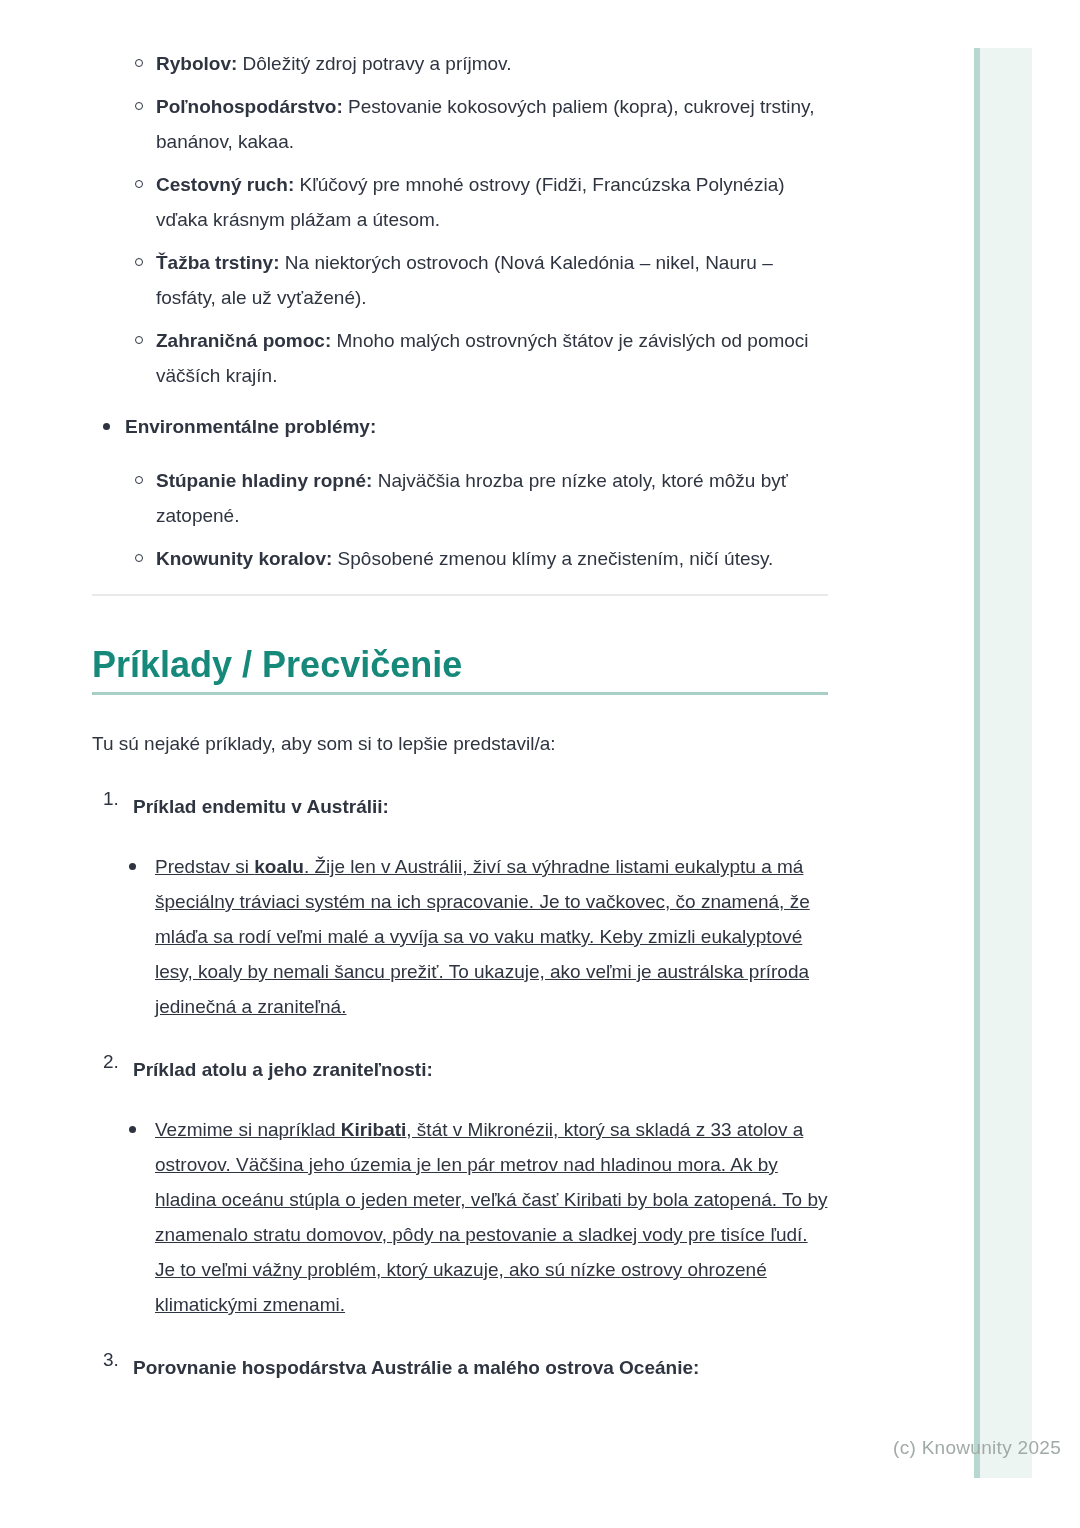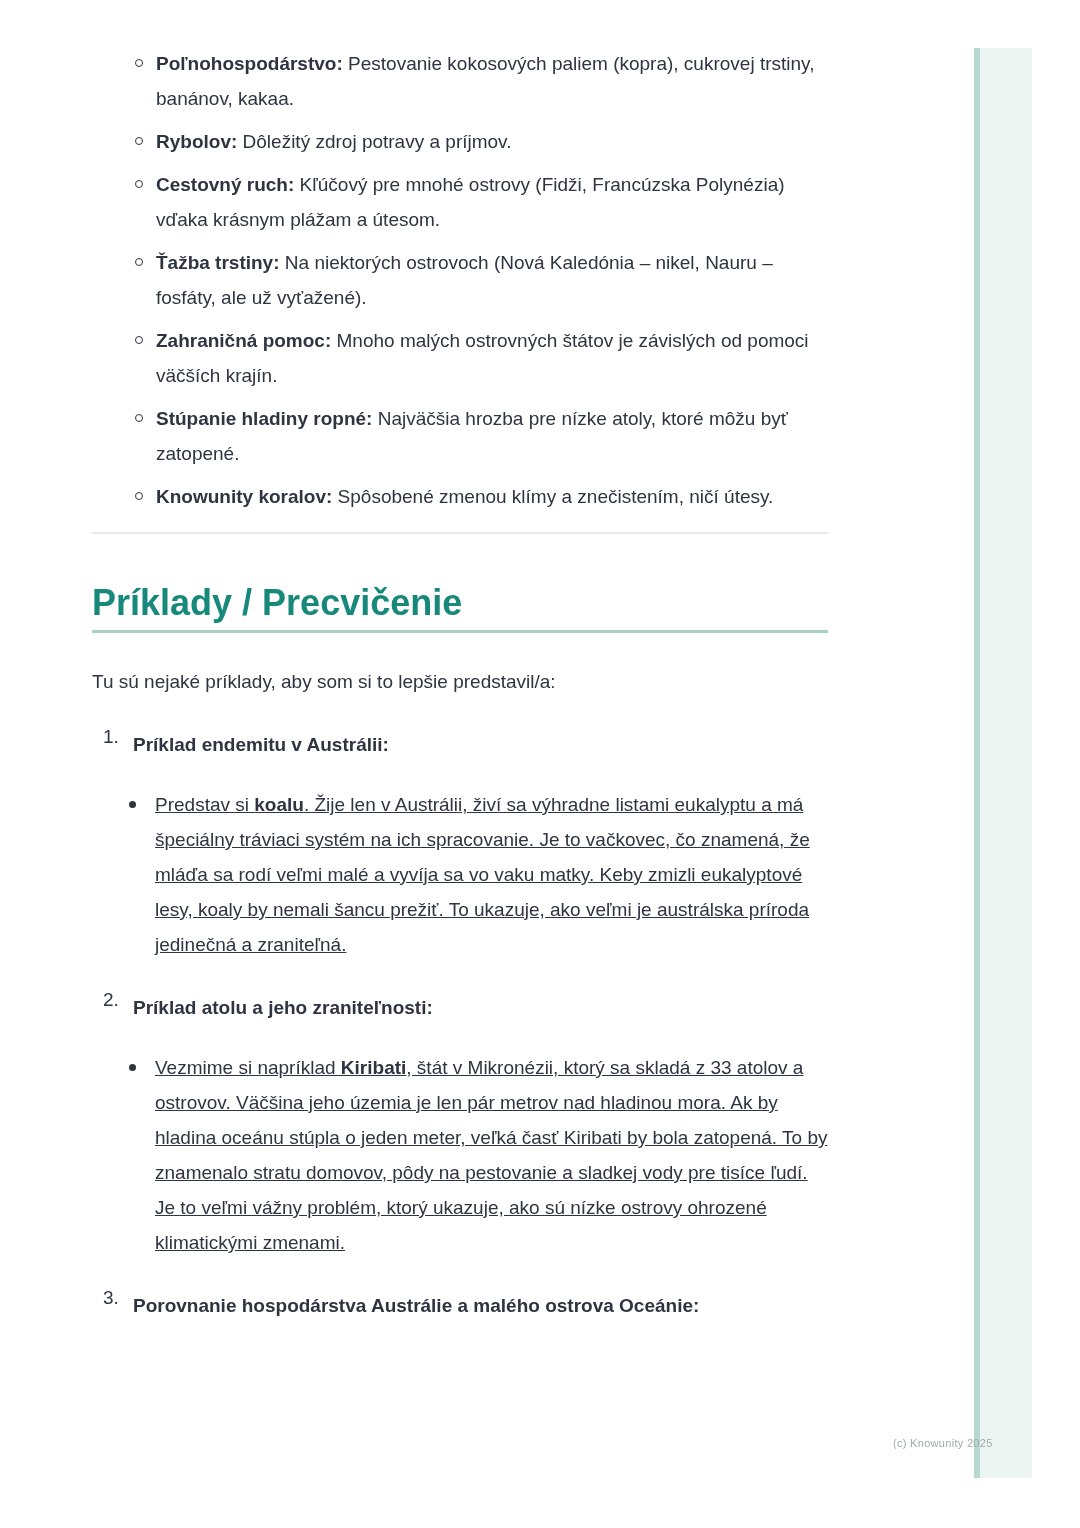--- a/index.html
+++ b/index.html
@@ -17,21 +17,21 @@
     width:1080px;height:1528px;position:relative;overflow:hidden;
     background:#ffffff;color:var(--body-text);
     font-family:"Liberation Sans",sans-serif;
   }
   .margin-bar{
     position:absolute;left:974px;top:48px;width:58px;height:1430px;
     background:var(--bar-fill);border-left:6px solid var(--bar-edge);
   }
   .watermark{
     position:absolute;left:893px;top:1437px;z-index:2;
-    font-size:11px;letter-spacing:.3px;color:var(--watermark);white-space:nowrap;
+    font-size:19px;letter-spacing:.3px;color:var(--watermark);white-space:nowrap;
   }
   .content{
     position:absolute;left:92px;top:46px;width:736px;
     font-size:19px;line-height:35px;
   }
   .blist{list-style:none;margin:0;padding:0;}
   .item{display:flex;margin-bottom:8px;}
   .item p{margin:0;flex:1;}
   .bullet{flex:0 0 auto;}
   .circle{
@@ -62,45 +62,49 @@
 <body>
 
 <div class="margin-bar"></div>
 <div class="watermark">(c) Knowunity 2025</div>
 
 <main class="content">
 
   <ul class="blist">
     <li class="item">
       <span class="bullet circle"></span>
-      <p><b>Poľnohospodárstvo:</b>
-      <span>Pestovanie kokosových paliem (kopra), cukrovej trstiny, banánov, kakaa.</span></p>
+      <p><b>Rybolov:</b>
+      <span>Dôležitý zdroj potravy a príjmov.</span></p>
     </li>
     <li class="item">
       <span class="bullet circle"></span>
-      <p><b>Rybolov:</b>
-      <span>Dôležitý zdroj potravy a príjmov.</span></p>
+      <p><b>Poľnohospodárstvo:</b>
+      <span>Pestovanie kokosových paliem (kopra), cukrovej trstiny, banánov, kakaa.</span></p>
     </li>
     <li class="item">
       <span class="bullet circle"></span>
       <p><b>Cestovný ruch:</b>
       <span>Kľúčový pre mnohé ostrovy (Fidži, Francúzska Polynézia) vďaka krásnym plážam a útesom.</span></p>
     </li>
     <li class="item">
       <span class="bullet circle"></span>
       <p><b>Ťažba trstiny:</b>
       <span>Na niektorých ostrovoch (Nová Kaledónia – nikel, Nauru – fosfáty, ale už vyťažené).</span></p>
     </li>
     <li class="item">
       <span class="bullet circle"></span>
       <p><b>Zahraničná pomoc:</b>
       <span>Mnoho malých ostrovných štátov je závislých od pomoci väčších krajín.</span></p>
     </li>
   </ul>
 
+  <div class="top-item">
+    <span class="bullet disc"></span>
+    <p>Environmentálne problémy:</p>
+  </div>
 
   <ul class="blist">
     <li class="item">
       <span class="bullet circle"></span>
       <p><b>Stúpanie hladiny ropné:</b>
       <span>Najväčšia hrozba pre nízke atoly, ktoré môžu byť zatopené.</span></p>
     </li>
     <li class="item">
       <span class="bullet circle"></span>
       <p><b>Knowunity koralov:</b>

